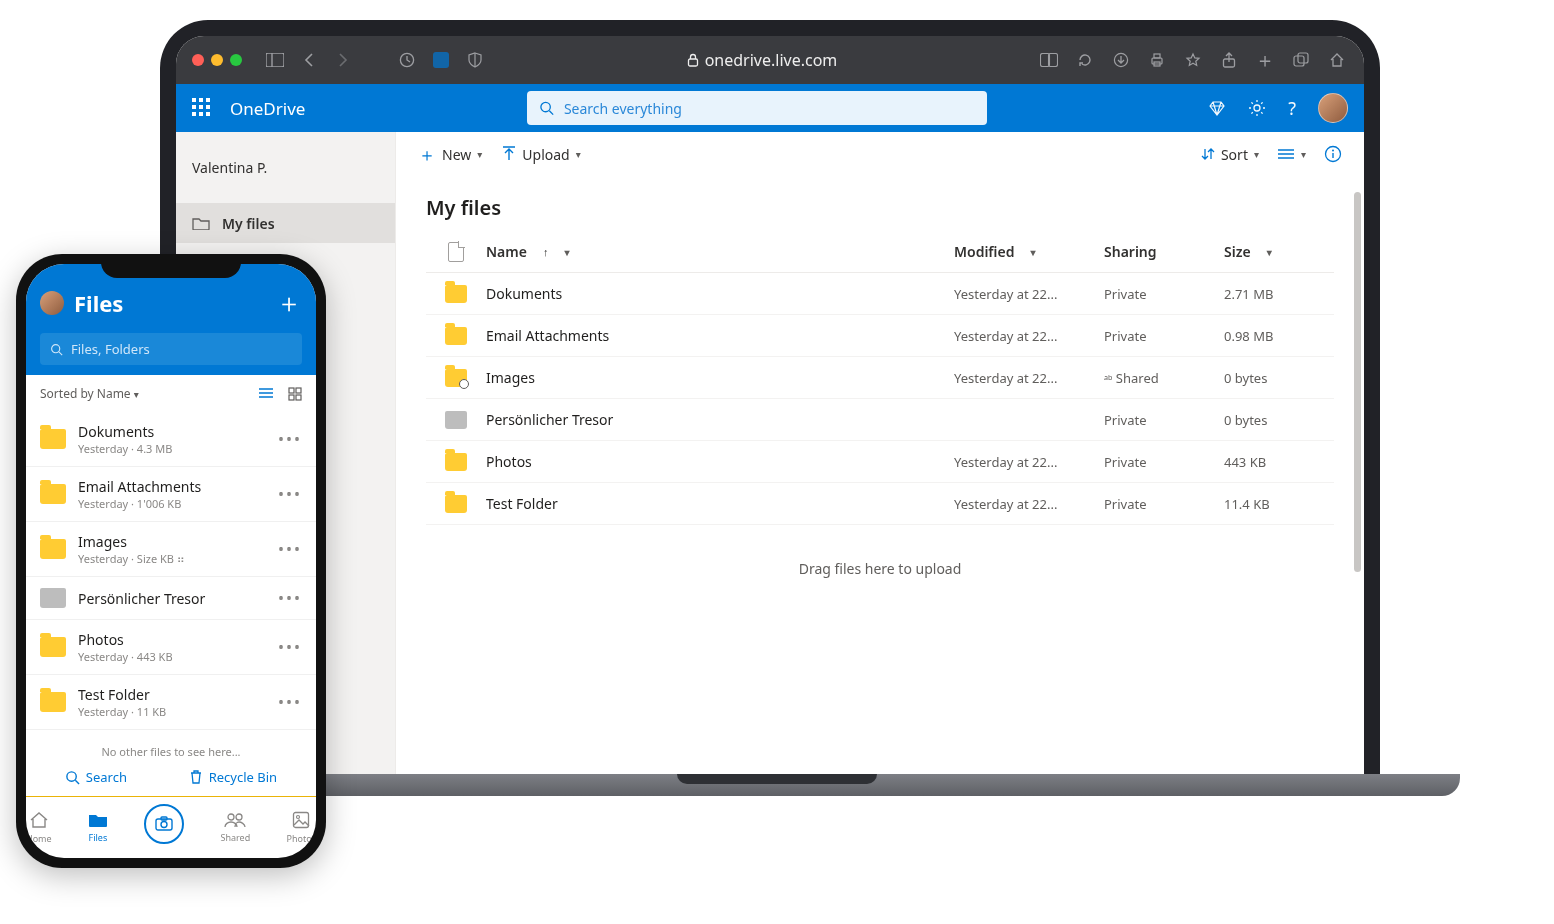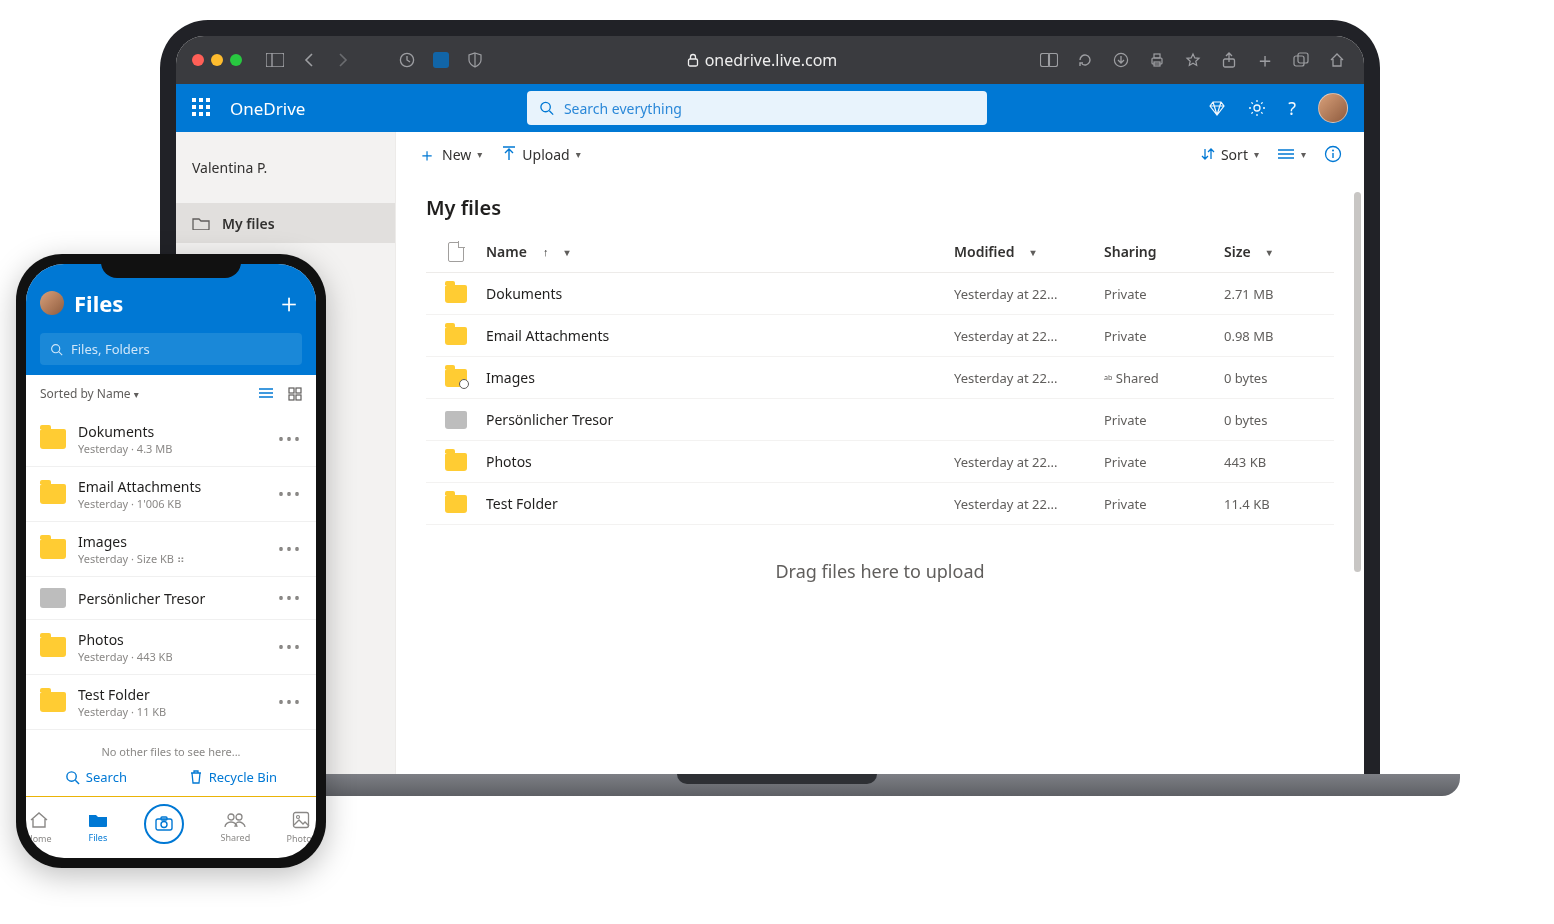--- a/index.html
+++ b/index.html
@@ -95,21 +95,21 @@
   .table{padding:0 30px;}
   .thead,.trow{display:grid;grid-template-columns:60px 1fr 150px 120px 110px;align-items:center;height:42px;}
   .thead{border-bottom:1px solid #edebe9;font-weight:600;font-size:14px;color:#323130;}
   .thead .th{display:flex;align-items:center;gap:16px;}
   .trow{border-bottom:1px solid #f3f2f1;font-size:14px;color:#201f1e;cursor:pointer;}
   .trow .meta{color:#605e5c;font-size:13px;}
   .ficon{width:22px;height:18px;background:#ffcc33;border-radius:2px 2px 3px 3px;position:relative;justify-self:center;}
   .ficon:before{content:"";position:absolute;left:0;top:-4px;width:10px;height:4px;background:#ffcc33;border-radius:2px 2px 0 0;}
   .ficon.safe{background:#bdbdbd;} .ficon.safe:before{display:none;}
   .ficon.shared:after{content:"";position:absolute;right:-2px;bottom:-2px;width:8px;height:8px;border-radius:50%;background:#fff;border:1px solid #605e5c;}
-  .drag-hint{text-align:center;padding:34px 0;color:#605e5c;font-size:18px;}
+  .drag-hint{text-align:center;padding:34px 0;color:#605e5c;font-size:14px;}
 
   
   .doc-icon{width:16px;height:20px;border:1.5px solid #a19f9d;border-radius:2px;justify-self:center;position:relative;}
   .doc-icon:before{content:"";position:absolute;right:-1.5px;top:-1.5px;width:6px;height:6px;background:#fff;border-left:1.5px solid #a19f9d;border-bottom:1.5px solid #a19f9d;}
 
   
   .phone-frame{
     position:absolute;left:16px;top:254px;
     width:310px;height:614px;
     background:#111;border-radius:46px;

